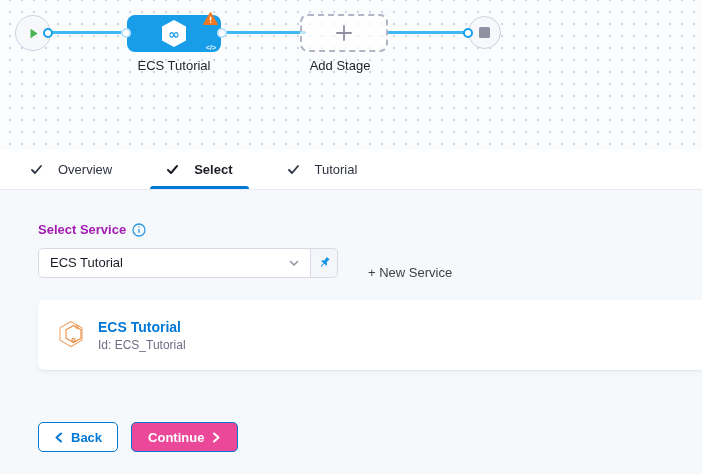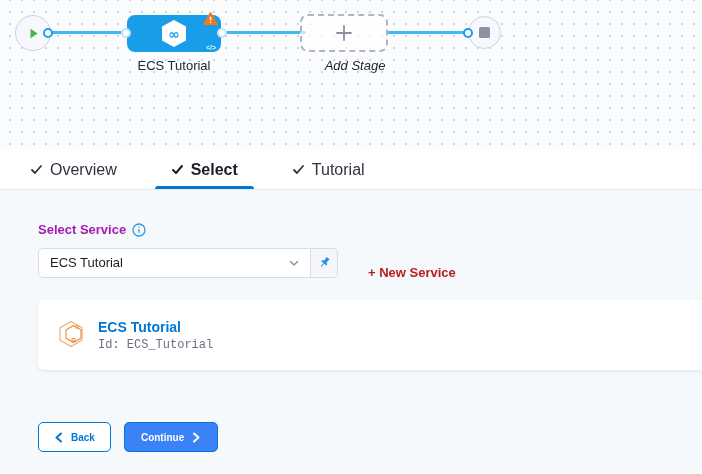--- a/index.html
+++ b/index.html
@@ -22,58 +22,58 @@
     display:flex; align-items:center; justify-content:center; }
   .start-circle { left:15px; top:15px; width:36px; height:36px; }
   .end-circle { left:468px; top:16px; width:33px; height:33px; }
   .stop-square { width:11px; height:11px; background:#8f90a1; border-radius:1.5px; }
   .stage-node { position:absolute; left:127px; top:15px; width:94px; height:37px; border-radius:8px;
     background:#189de9; display:flex; align-items:center; justify-content:center; cursor:pointer; }
   .warn-badge { position:absolute; top:-3px; right:3px; width:15px; height:14px; }
   .code-glyph { position:absolute; right:5px; bottom:1px; color:#eaf6ff; font-size:7px; font-weight:700; letter-spacing:0; }
   .node-label { position:absolute; top:58px; font-size:13px; color:#24262e; text-align:center; }
   .lbl-stage { left:117px; width:114px; }
-  .lbl-add { left:311px; width:88px;font-style:italic; }
+  .lbl-add { left:296px; width:88px; }
   .add-stage { position:absolute; left:300px; top:14px; width:88px; height:38px; border-radius:8px;
     border:2px dashed #b2b3c5; background:rgba(255,255,255,.65); display:flex; align-items:center; justify-content:center; cursor:pointer; }
 
   
   .tabbar { height:40px; flex:none; background:#fff; border-bottom:1px solid #e7e9f1;
     display:flex; align-items:stretch; padding-left:14px; gap:22px; }
-  .tab { position:relative; display:flex; align-items:center; gap:7px; padding:0 16px;
-    font-size:16px; color:#2f3342; cursor:pointer; white-space:nowrap; }
+  .tab { position:relative; display:flex; align-items:center; gap:15px; padding:0 16px;
+    font-size:13px; color:#2f3342; cursor:pointer; white-space:nowrap; }
   .tab.active { font-weight:700; color:#1b1c26; }
   .tab.active::after { content:""; position:absolute; left:0; right:0; bottom:0; height:3px;
     background:#0278d5; border-radius:3px 3px 0 0; }
   .tab svg { flex:none; }
 
   
   .content { flex:1; background:#f6f9fc; padding:32px 0 0 38px; position:relative; }
   .field-label { display:flex; align-items:center; gap:6px; font-size:13px; font-weight:600; color:#a21caf; }
   .select-row { display:flex; align-items:center; margin-top:8px; }
   .select-group { display:flex; width:300px; }
   .select-box { flex:1; height:30px; background:#fff; border:1px solid #d9dae5; border-radius:5px 0 0 5px;
     display:flex; align-items:center; justify-content:space-between; padding:0 10px 0 11px;
     font-size:13px; color:#1b1c26; cursor:pointer; }
   .pin-btn { width:27px; height:30px; background:#f5f6fa; border:1px solid #d9dae5; border-left:none;
     border-radius:0 5px 5px 0; display:flex; align-items:center; justify-content:center; cursor:pointer; }
-  .new-service { margin-left:30px; font-size:13px; font-weight:700; color:#b91c1c; text-decoration:none; cursor:pointer;margin-top:20px; }
+  .new-service { margin-left:30px; font-size:13px; font-weight:400; color:#404040; text-decoration:none; cursor:pointer;margin-top:20px; }
 
   .service-card { margin-top:20px; width:calc(100% - 0px); height:70px; background:#fff;
     border-radius:6px 0 0 6px; box-shadow:0 2px 4px rgba(40,41,61,.06), 0 1px 1px rgba(40,41,61,.04);
     display:flex; align-items:center; padding-left:19px; cursor:pointer; }
   .service-card .txt { margin-left:13px; }
   .svc-title { font-size:14px; font-weight:700; color:#0278d5; }
-  .svc-id { font-size:12px; color:#6c6e85; margin-top:3px;font-family:Liberation Mono, monospace; }
+  .svc-id { font-size:12px; color:#6c6e85; margin-top:3px; }
 
   .footer { margin-top:52px; display:flex; align-items:center; gap:13px; }
   .btn { height:30px; display:inline-flex; align-items:center; gap:8px; border-radius:5px;
-    font-size:10px; font-weight:700; cursor:pointer; font-family:inherit; }
+    font-size:13px; font-weight:700; cursor:pointer; font-family:inherit; }
   .btn-back { background:#fff; border:1.5px solid #0278d5; color:#0278d5; padding:0 15px; }
-  .btn-continue { background:#3b82f6; border:1.5px solid #0278d5; color:#fff; padding:12px 16px; }
+  .btn-continue { background:#ec4899; border:1.5px solid #0278d5; color:#fff; padding:12px 16px; }
 </style>
 </head>
 <body>
 
 <div class="app">
 
   <div class="canvas">
     <div class="edge e1"></div>
     <div class="edge e2"></div>
     <div class="edge e3"></div>

